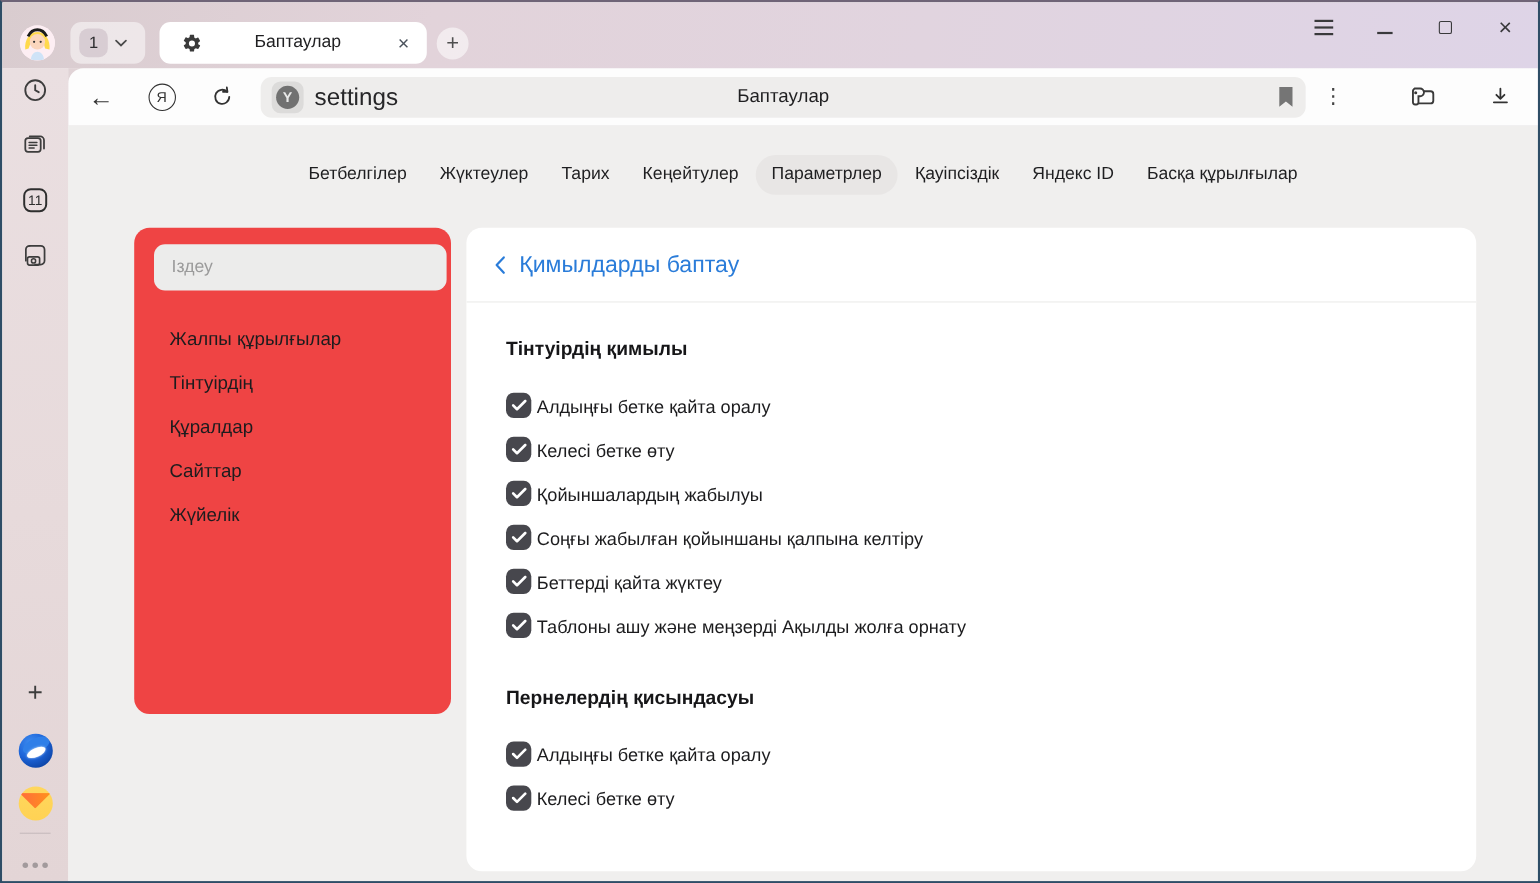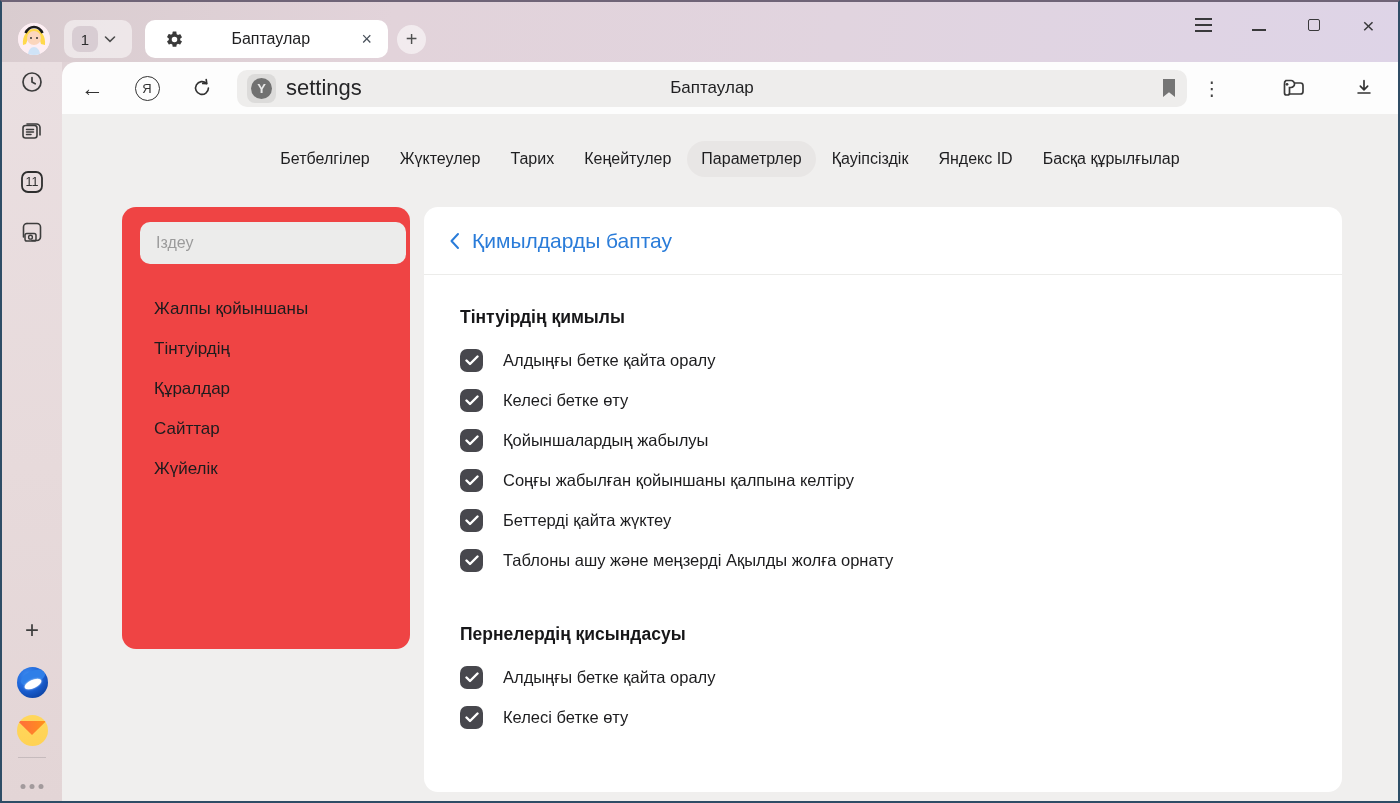--- a/index.html
+++ b/index.html
@@ -97,21 +97,21 @@
   .menu{ margin-top:25px; list-style:none; }
   .menu li{ height:40px; display:flex; align-items:center; padding-left:14px; font-size:17px; color:#1c1c1e; cursor:pointer; border-radius:8px; }
   .panel-main{
     position:absolute; left:362px; top:93px; width:918px; height:585px; background:#ffffff; border-radius:14px; overflow:hidden;
   }
   .main-header{ height:68px; display:flex; align-items:center; padding:0 16px; border-bottom:1px solid #ececea; cursor:pointer; }
   .chev-left{ width:28px; height:28px; display:flex; align-items:center; justify-content:center; }
   .main-header .htitle{ font-size:21px; color:#2a7cd9; margin-left:4px; }
   .main-body{ padding:32px 38px 0 36px; }
   .section-title{ font-size:17.5px; font-weight:700; color:#161618; margin-bottom:12px; }
-  .check-row{ height:40px; display:flex; align-items:center; gap:20px; cursor:pointer; }
+  .check-row{ height:40px; display:flex; align-items:flex-end; gap:5px; cursor:pointer; }
   .checkbox{ width:23px; height:23px; border-radius:7px; background:#47474d; display:flex; align-items:center; justify-content:center; flex:0 0 auto; }
   .check-row .clabel{ font-size:16.5px; color:#1c1c1e; }
   .section2{ margin-top:44px; }
   svg{ display:block; }
 </style>
 </head>
 <body>
 
 <div class="window">
 
@@ -263,21 +263,21 @@
       <span class="navtab">Кеңейтулер</span>
       <span class="navtab active">Параметрлер</span>
       <span class="navtab">Қауіпсіздік</span>
       <span class="navtab">Яндекс ID</span>
       <span class="navtab">Басқа құрылғылар</span>
     </div>
 
     <div class="panel-left">
       <input class="search-input" type="text" placeholder="Іздеу" style="">
       <ul class="menu">
-        <li>Жалпы қойыншаны</li>
+        <li>Жалпы құрылғылар</li>
         <li>Тінтуірдің</li>
         <li>Құралдар</li>
         <li>Сайттар</li>
         <li>Жүйелік</li>
       </ul>
     </div>
 
     <div class="panel-main">
       <div class="main-header">
         <span class="chev-left">

